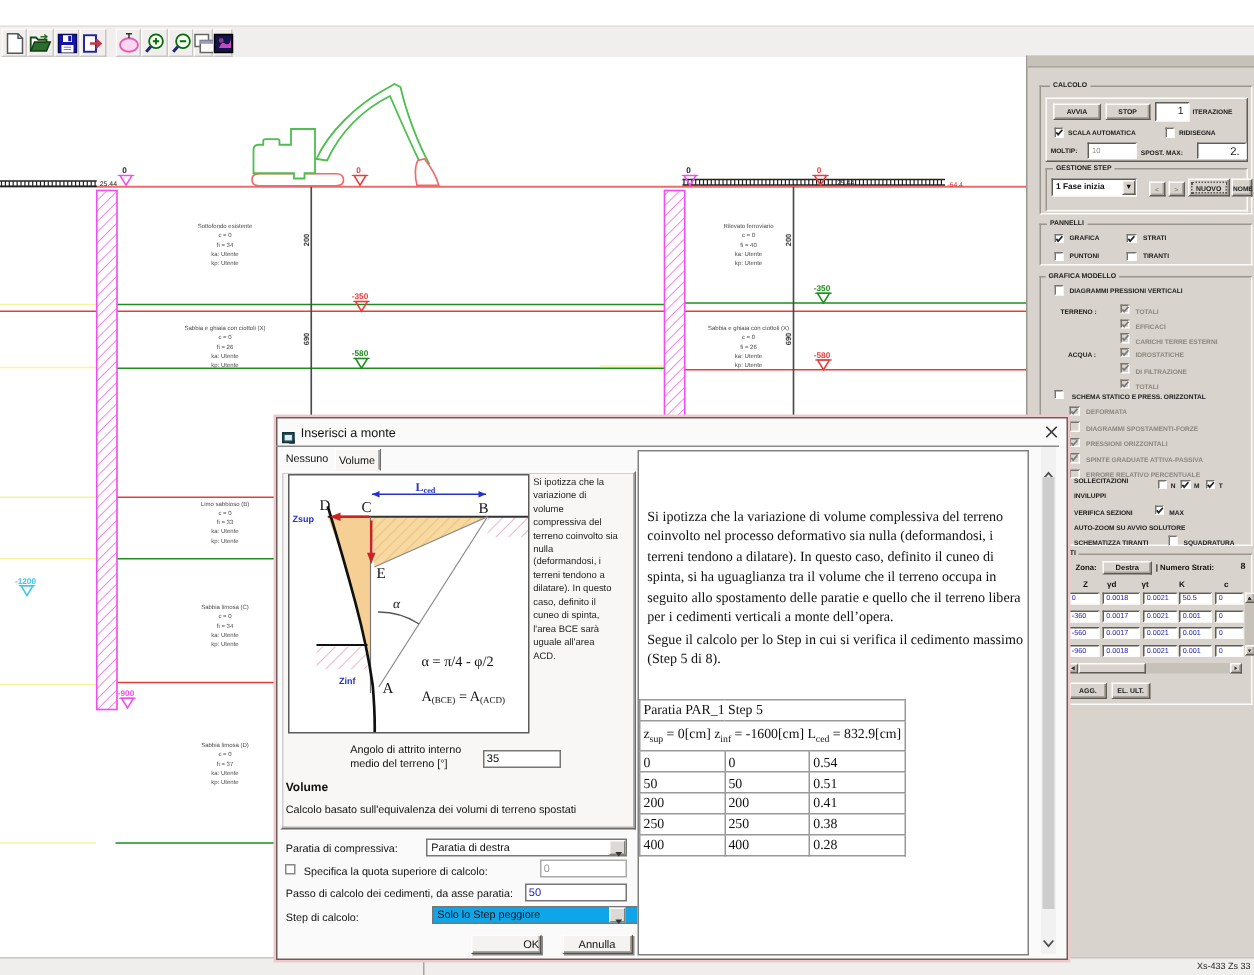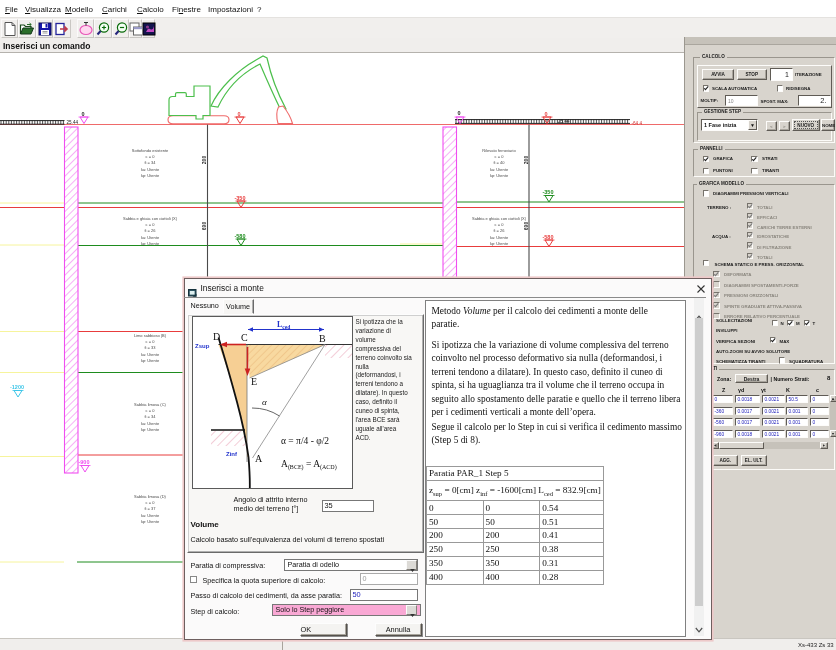--- a/index.html
+++ b/index.html
@@ -9,30 +9,20 @@
 #menubar u{text-decoration:underline}
 #toolbar{left:0;top:17px;width:836px;height:21px;background:#f1efed;border-top:1px solid #e4e2df}
 .tbtn{position:absolute;top:1px;height:19px;background:#f1efed;border:1px solid;border-color:#fbfafa #c9c7c3 #c9c7c3 #fbfafa}
 #cmdbar{left:0;top:38px;width:684px;height:15px;background:#f0eeec;border-bottom:1px solid #b5b2ad;font-weight:bold;font-size:8.5px;color:#111}
 #cmdbar div{position:absolute;left:3px;top:3px}
 #canvas{left:0;top:53px;width:684px;height:585px;background:#fff}
 #statusbar{left:0;top:638px;width:836px;height:12px;background:#f0eeec;border-top:1px solid #c9c6c0;font-size:6.5px;color:#222}
 #rp{left:684px;top:37px;width:152px;height:601px;background:#d8d4cd;border-left:1px solid #9b978f;font-size:5px;color:#111}
 </style></head><body>
 <div id="app">
-<div id="menubar" class="abs">
-<span style="left:5px"><u>F</u>ile</span>
-<span style="left:25px"><u>V</u>isualizza</span>
-<span style="left:65px"><u>M</u>odello</span>
-<span style="left:102px"><u>C</u>arichi</span>
-<span style="left:137px"><u>C</u>alcolo</span>
-<span style="left:172px">Fi<u>n</u>estre</span>
-<span style="left:208px">Impostazioni</span>
-<span style="left:257px">?</span>
-</div>
 <div id="toolbar" class="abs">
       <div class="tbtn" style="left:0.5px;width:17.5px">
         <svg width="16" height="16" viewBox="0 0 16 16" style="position:absolute;left:0.2px;top:0.5px">
           <path d="M3,1.5 h7 l3,3 v10 h-10 z" fill="#fff" stroke="#555" stroke-width="1"></path>
           <path d="M10,1.5 v3 h3" fill="none" stroke="#555" stroke-width="1"></path>
         </svg>
       </div>
       <div class="tbtn" style="left:18px;width:17.5px">
         <svg width="16" height="16" viewBox="0 0 16 16" style="position:absolute;left:0.2px;top:0.5px">
           <path d="M1.5,13 L1.5,4 L5,4 L6.5,5.5 L12,5.5 L12,7" fill="#fff" stroke="#1a4a1a" stroke-width="1.2"></path>
@@ -85,23 +75,20 @@
         </svg>
       </div>
       <div class="tbtn" style="left:142px;width:12.5px">
         <svg width="16" height="16" viewBox="0 0 16 16" style="position:absolute;left:-2.2px;top:0.5px">
           <rect x="2" y="2" width="12" height="12" fill="#14144e" stroke="#000" stroke-width="1"></rect>
           <path d="M5,11 q2,-5 4,-3 q3,2 4,-3 l0,6 z" fill="#c24ac2"></path>
           <circle cx="6.5" cy="6" r="1.6" fill="#8a3a8a"></circle>
         </svg>
       </div>
 </div>
-<div id="cmdbar" class="abs">
-      <div>Inserisci un comando</div>
-    </div>
 <div id="canvas" class="abs">
 <svg width="684" height="585" viewBox="0 53 684 585">
 <defs>
 <pattern id="mh" width="5" height="5" patternUnits="userSpaceOnUse" patternTransform="rotate(45)">
 <rect width="5" height="5" fill="white"></rect>
             <line x1="0" y1="0" x2="0" y2="5" stroke="#f06ef0" stroke-width="1.1"></line>
           </pattern>
 </defs>
 <line x1="0" y1="124.5" x2="684" y2="124.5" stroke="#ef6a6a" stroke-width="1.2"></line>
 <line x1="0" y1="203" x2="64" y2="203" stroke="#f6f49c" stroke-width="1"></line>
@@ -453,39 +440,38 @@
         <text x="69" y="88" font-size="9" fill="#111" font-family="Liberation Serif,serif" font-style="italic">α</text>
         <text x="88" y="127" font-size="9.5" fill="#111" font-family="Liberation Serif,serif">α = π/4 - φ/2</text>
         <text x="88" y="150" font-size="9.5" fill="#111" font-family="Liberation Serif,serif">A<tspan font-size="6" dy="1.5">(BCE)</tspan><tspan dy="-1.5"> = A</tspan><tspan font-size="6" dy="1.5">(ACD)</tspan></text>
 </svg>
       <div class="abs" style="left:172px;top:40px;width:57px;font-size:6.3px;line-height:8.9px;color:#222">Si ipotizza che la variazione di volume compressiva del terreno coinvolto sia nulla (deformandosi, i terreni tendono a dilatare). In questo caso, definito il cuneo di spinta, l'area BCE sarà uguale all'area ACD.</div>
       <div class="abs" style="left:50px;top:216.5px;width:120px;font-size:7.2px;color:#111;text-align:left">Angolo di attrito interno<br>medio del terreno [°]</div>
       <div class="abs" style="left:138px;top:222px;width:52px;height:12px;background:#fff;border:1px solid #777;font-size:7.4px;line-height:10px;padding-left:2px;color:#111">35</div>
       <div class="abs" style="left:7px;top:241.5px;font-size:8px;font-weight:bold;color:#111">Volume</div>
       <div class="abs" style="left:7px;top:256.5px;font-size:7.2px;color:#111;white-space:nowrap">Calcolo basato sull'equivalenza dei volumi di terreno spostati</div>
       <div class="abs" style="left:7px;top:283px;font-size:7.2px;color:#111">Paratia di compressiva:</div>
-      <div class="abs" style="left:100px;top:280.5px;width:134px;height:12px;background:#fff;border:1px solid #777;font-size:7.2px;line-height:10.5px;padding-left:3px;color:#111">Paratia di odello</div>
+      <div class="abs" style="left:100px;top:280.5px;width:134px;height:12px;background:#fff;border:1px solid #777;font-size:7.2px;line-height:10.5px;padding-left:3px;color:#111">Paratia di destra</div>
       <div class="abs" style="left:222px;top:281.5px;width:11px;height:10px;background:#dcdad6;border:1px solid;border-color:#fbfbfb #85817b #85817b #fbfbfb"><svg width="11" height="10" viewBox="0 0 11 10">
           <path d="M3.2,4 h4.6 l-2.3,3 z" fill="#333"></path>
         </svg></div>
       <div class="abs" style="left:6px;top:297.5px;width:7.5px;height:7.5px;background:#fff;border:1px solid #888"></div>
       <div class="abs" style="left:19px;top:297.5px;font-size:7.2px;color:#111">Specifica la quota superiore di calcolo:</div>
       <div class="abs" style="left:176px;top:295px;width:58px;height:12px;background:#fff;border:1px solid #aaa;font-size:7.2px;line-height:10px;padding-left:2px;color:#999">0</div>
       <div class="abs" style="left:7px;top:313px;font-size:7.2px;color:#111">Passo di calcolo dei cedimenti, da asse paratia:</div>
       <div class="abs" style="left:166px;top:310.5px;width:68px;height:12px;background:#fff;border:1px solid #777;font-size:7.4px;line-height:10px;padding-left:2px;color:#2222bb">50</div>
       <div class="abs" style="left:7px;top:329px;font-size:7.2px;color:#111">Step di calcolo:</div>
-      <div class="abs" style="left:88px;top:326px;width:149px;height:12px;background:#f9a8d4;border:1px solid #777;font-size:7.2px;line-height:10.5px;padding-left:3px;color:#111">Solo lo Step peggiore</div>
+      <div class="abs" style="left:104px;top:326px;width:149px;height:12px;background:#0ea5e9;border:1px solid #777;font-size:7.2px;line-height:10.5px;padding-left:3px;color:#111">Solo lo Step peggiore</div>
       <div class="abs" style="left:222px;top:327px;width:11px;height:10px;background:#dcdad6;border:1px solid;border-color:#fbfbfb #85817b #85817b #fbfbfb"><svg width="11" height="10" viewBox="0 0 11 10">
           <path d="M3.2,4 h4.6 l-2.3,3 z" fill="#333"></path>
         </svg></div>
-      <div class="abs" style="left:116px;top:344.5px;width:47px;height:13px;background:#f4f3f1;border:1px solid;border-color:#fdfdfd #55514b #55514b #fdfdfd;box-shadow:inset -1px -1px 0 #a8a49c,1px 1px 0 #8a8a8a;text-align:left;font-size:7.4px;line-height:11px;color:#111">OK</div>
+      <div class="abs" style="left:130px;top:344.5px;width:47px;height:13px;background:#f4f3f1;border:1px solid;border-color:#fdfdfd #55514b #55514b #fdfdfd;box-shadow:inset -1px -1px 0 #a8a49c,1px 1px 0 #8a8a8a;text-align:right;font-size:7.4px;line-height:11px;color:#111">OK</div>
       <div class="abs" style="left:191px;top:344.5px;width:47px;height:13px;background:#f4f3f1;border:1px solid;border-color:#fdfdfd #55514b #55514b #fdfdfd;box-shadow:inset -1px -1px 0 #a8a49c,1px 1px 0 #8a8a8a;text-align:center;font-size:7.4px;line-height:11px;color:#111">Annulla</div>
       <div class="abs" style="left:241px;top:22px;width:261px;height:336.5px;background:#fff;border:1px solid #808080">
         <div style="position:absolute;left:0;top:0;width:259px;height:334px;overflow:hidden" id="rpane">
-          <div style="position:absolute;font-family:'Liberation Serif',serif;left:6px;top:4px;width:256px;font-size:9.4px;line-height:13.4px;color:#111">Metodo <i>Volume</i> per il calcolo dei cedimenti a monte delle<br>paratie.</div>
           <div style="position:absolute;font-family:'Liberation Serif',serif;left:6px;top:38px;width:256px;font-size:9.4px;line-height:13.4px;color:#111">Si ipotizza che la variazione di volume complessiva del terreno<br>coinvolto nel processo deformativo sia nulla (deformandosi, i<br>terreni tendono a dilatare). In questo caso, definito il cuneo di<br>spinta, si ha uguaglianza tra il volume che il terreno occupa in<br>seguito allo spostamento delle paratie e quello che il terreno libera<br>per i cedimenti verticali a monte dell’opera.</div>
           <div style="position:absolute;font-family:'Liberation Serif',serif;left:6px;top:120px;width:256px;font-size:9.4px;line-height:13.4px;color:#111">Segue il calcolo per lo Step in cui si verifica il cedimento massimo<br>(Step 5 di 8).</div>
           <table style="position:absolute;left:0.5px;top:164.5px;border-collapse:collapse;font-size:9.2px;color:#111;font-family:'Liberation Serif',serif;">
             <tbody>
               <tr>
                 <td colspan="3" style="border:1px solid #999;padding:0 2px;height:14.4px">Paratia PAR_1 Step 5</td>
               </tr>
               <tr>
                 <td colspan="3" style="border:1px solid #999;padding:0 2px;height:20.3px">z<sub style="font-size:6.5px">sup</sub> = 0[cm] z<sub style="font-size:6.5px">inf</sub> = -1600[cm] L<sub style="font-size:6.5px">ced</sub> = 832.9[cm]</td>
               </tr>
@@ -501,25 +487,20 @@
               </tr>
               <tr>
                 <td style="border:1px solid #999;padding:0 2px;height:13.9px">200</td>
                 <td style="border:1px solid #999;padding:0 2px">200</td>
                 <td style="border:1px solid #999;padding:0 2px">0.41</td>
               </tr>
               <tr>
                 <td style="border:1px solid #999;padding:0 2px;height:13.9px">250</td>
                 <td style="border:1px solid #999;padding:0 2px">250</td>
                 <td style="border:1px solid #999;padding:0 2px">0.38</td>
-              </tr>
-              <tr>
-                <td style="border:1px solid #999;padding:0 2px;height:13.9px">350</td>
-                <td style="border:1px solid #999;padding:0 2px">350</td>
-                <td style="border:1px solid #999;padding:0 2px">0.31</td>
               </tr>
               <tr>
                 <td style="border:1px solid #999;padding:0 2px;height:13.9px">400</td>
                 <td style="border:1px solid #999;padding:0 2px">400</td>
                 <td style="border:1px solid #999;padding:0 2px">0.28</td>
               </tr>
             </tbody>
           </table>
 </div>
       </div>

